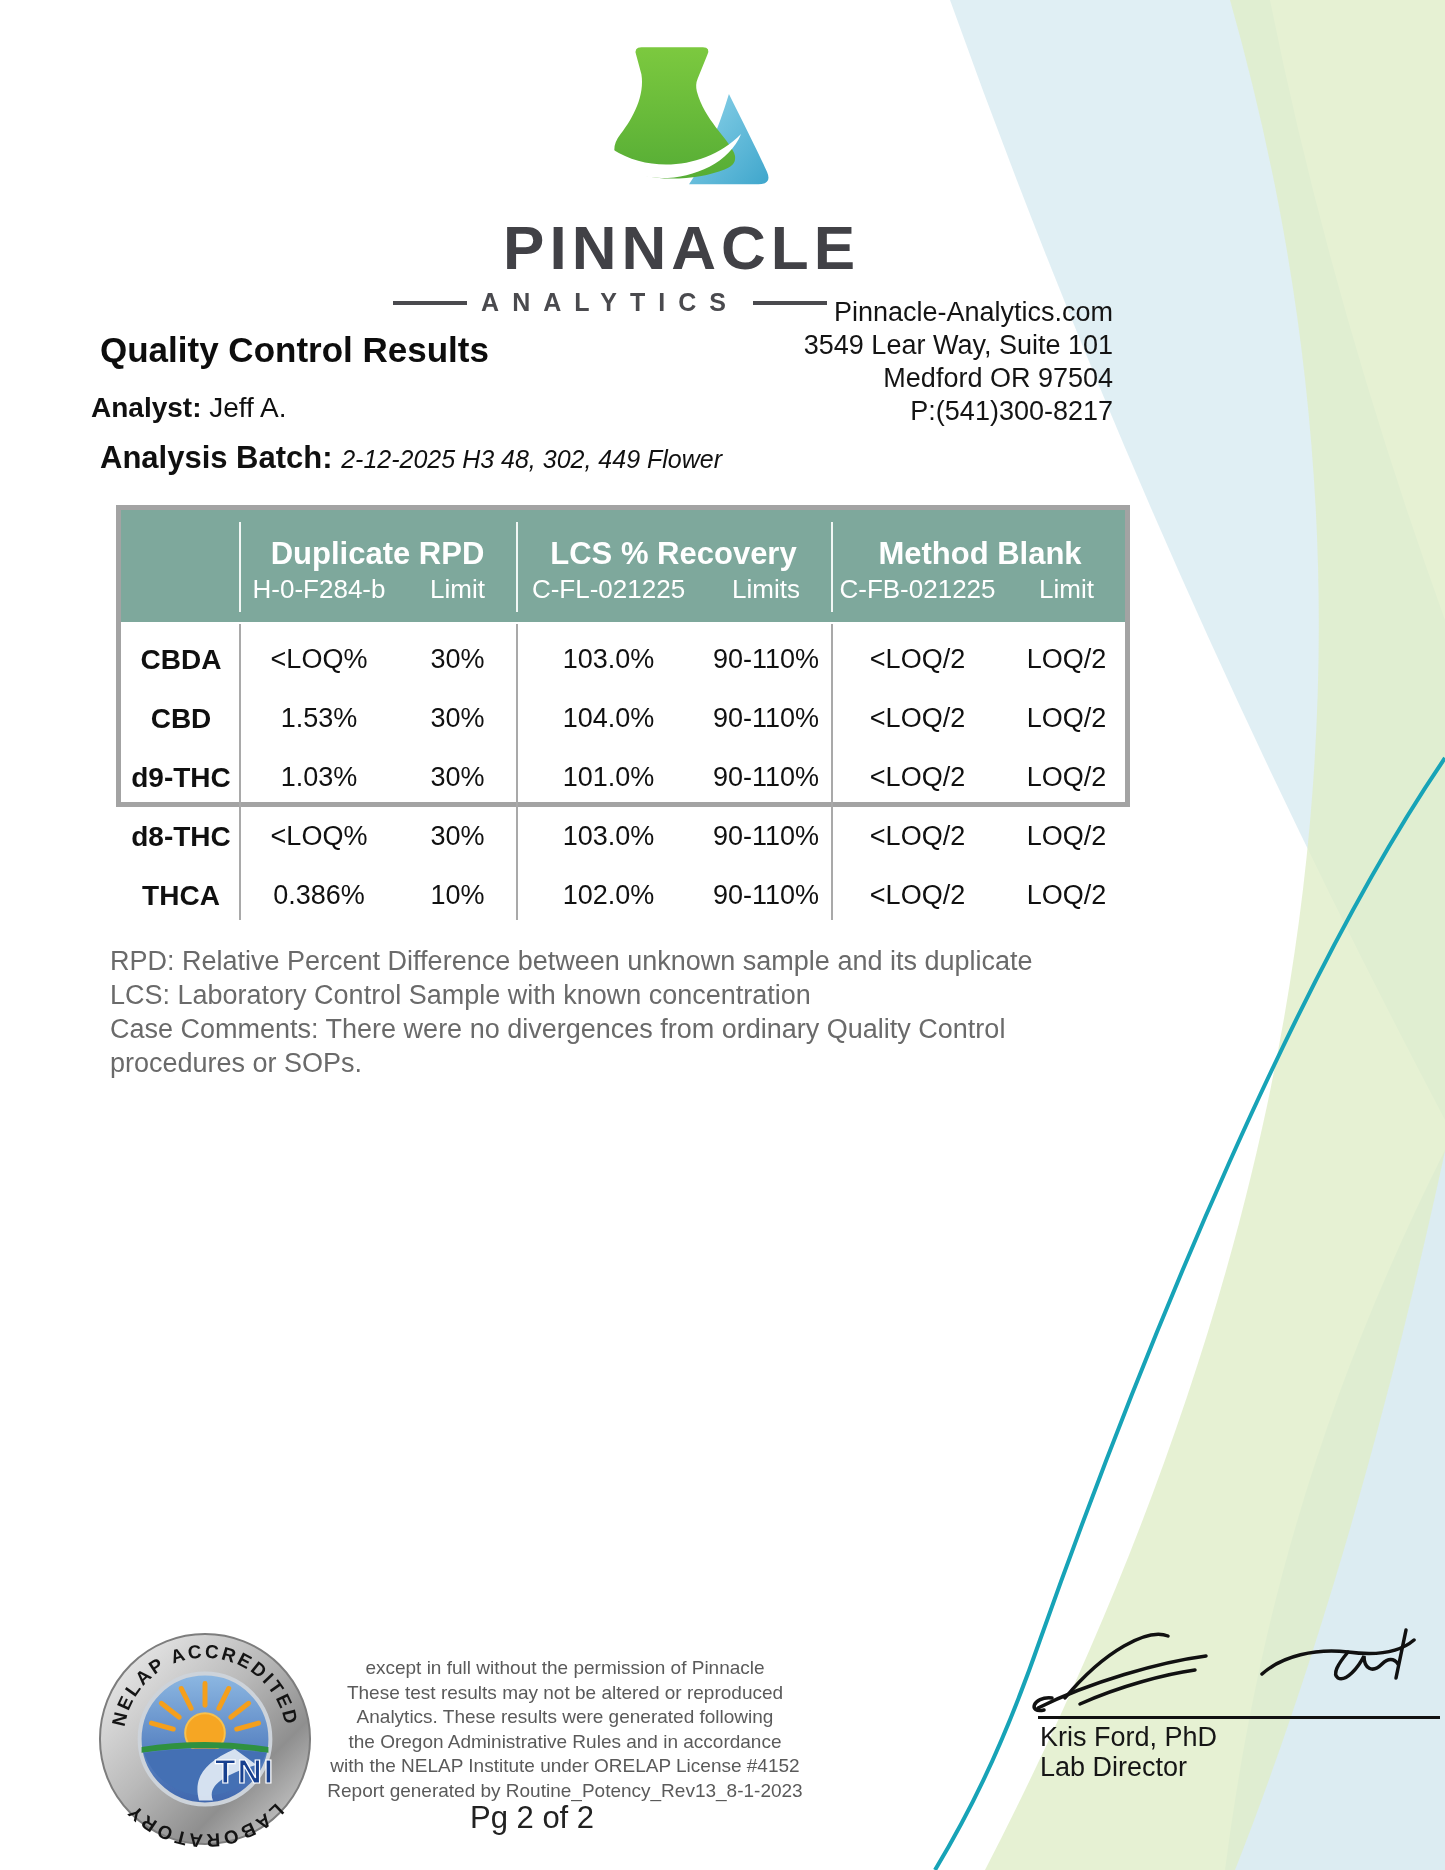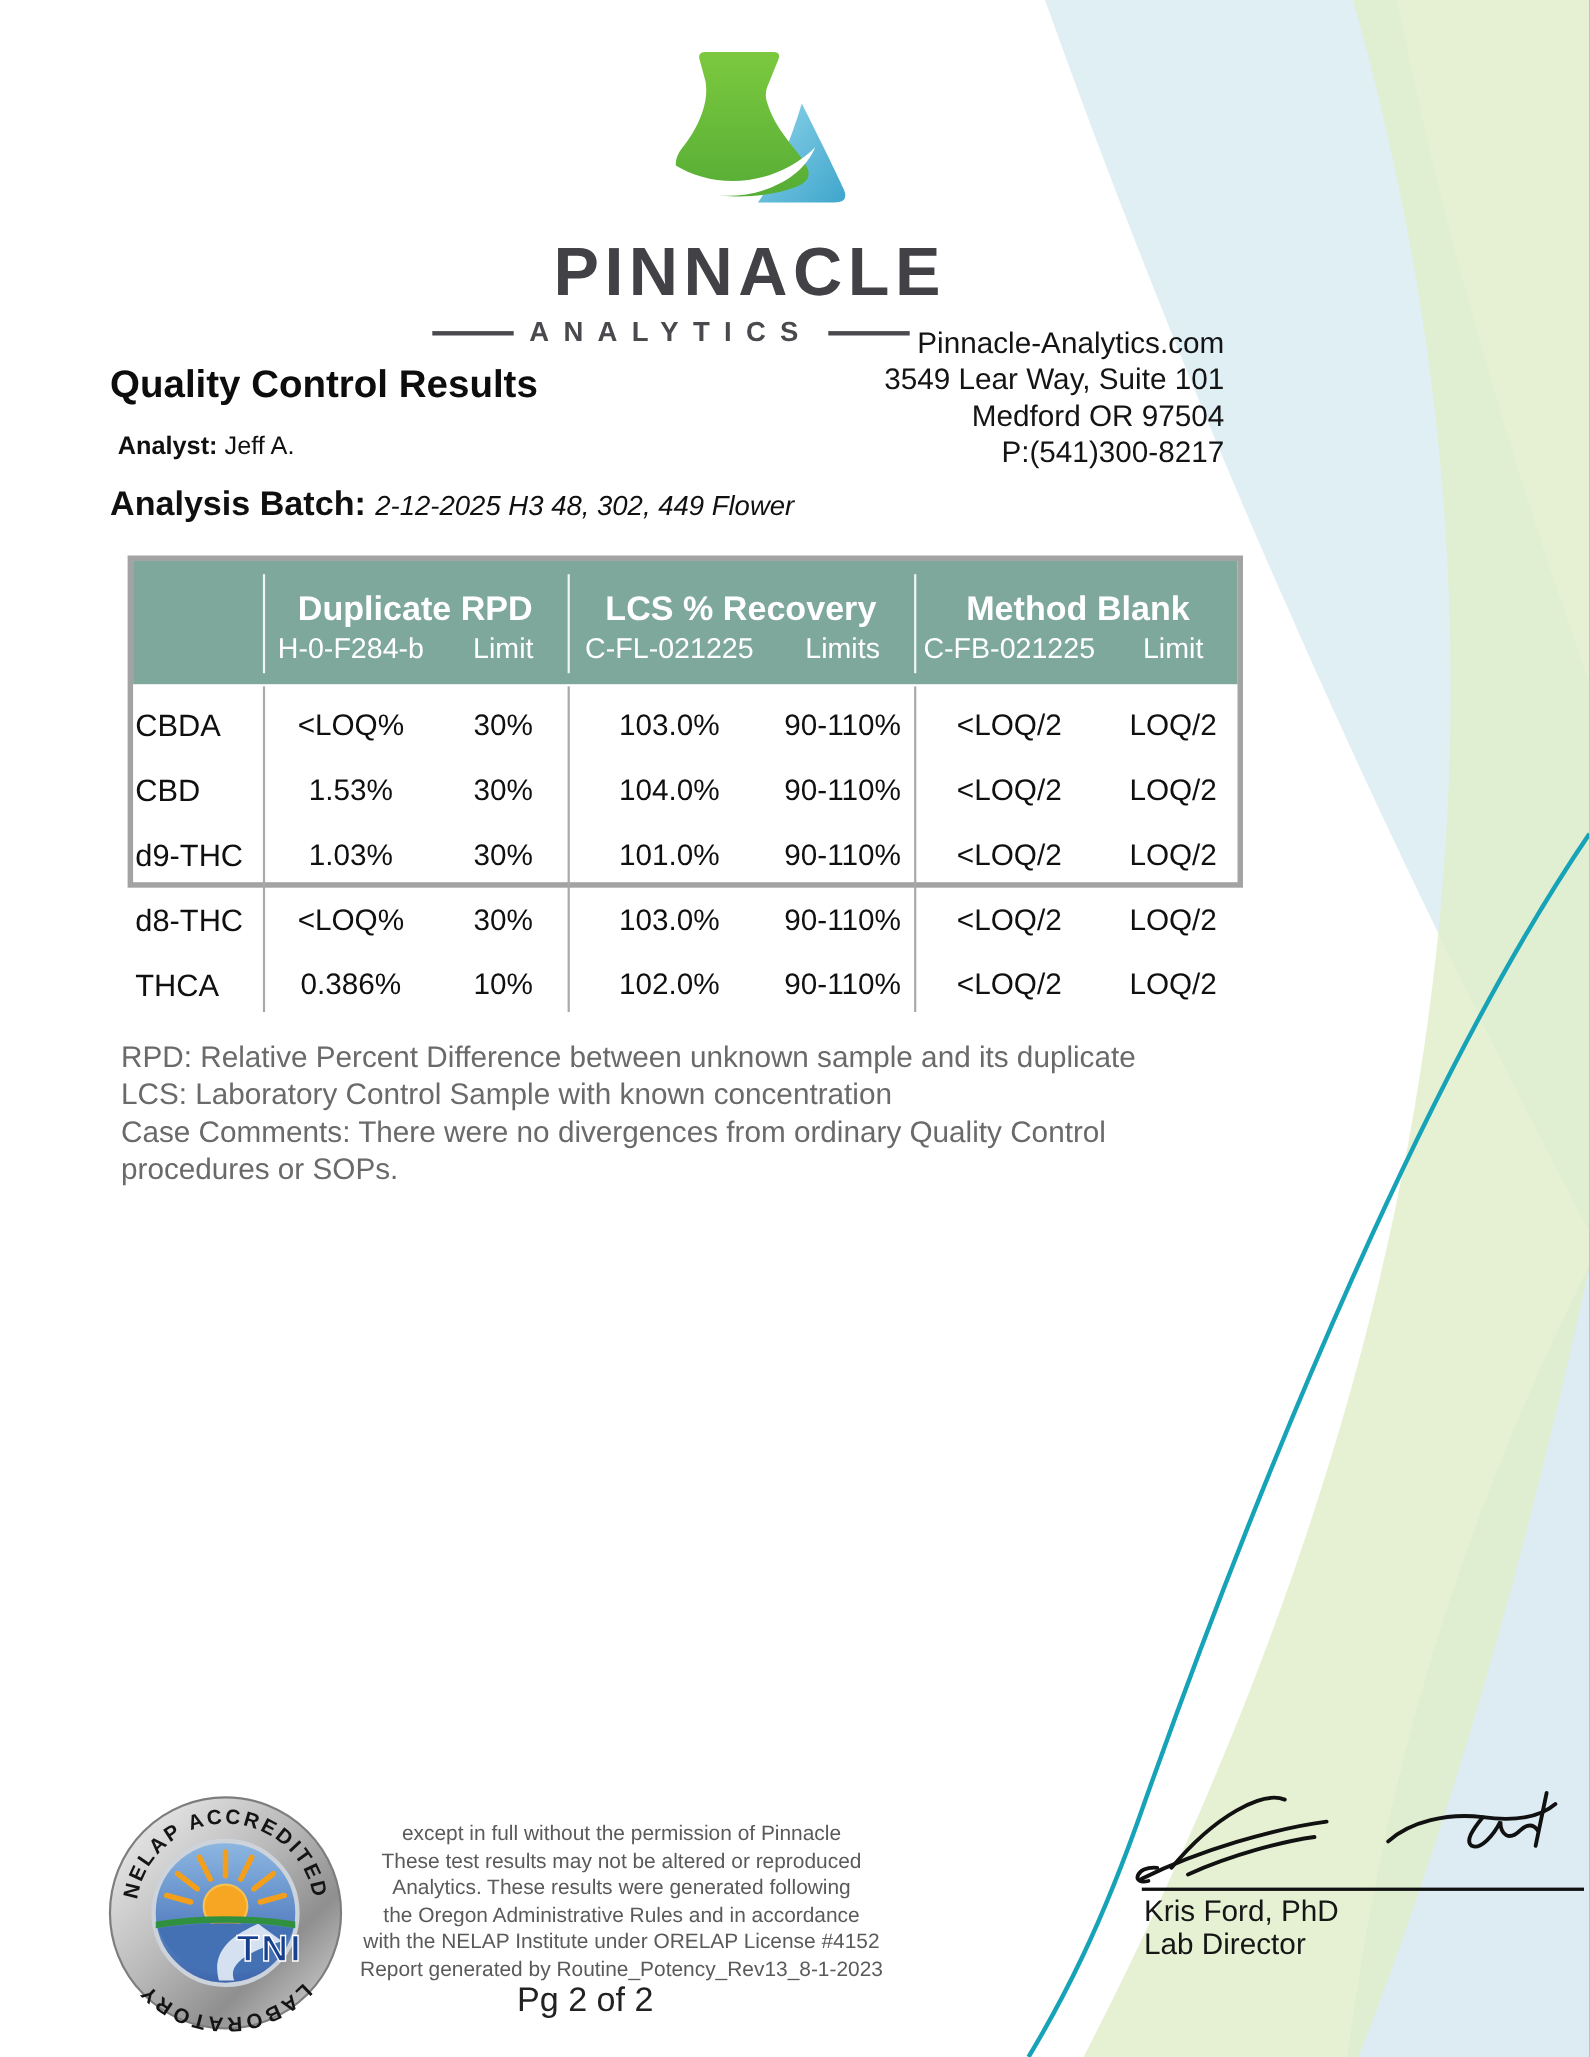--- a/index.html
+++ b/index.html
@@ -24,21 +24,21 @@
   }
   .analytics-row{
     position:absolute;left:360px;top:288px;width:500px;
     display:flex;align-items:center;justify-content:center;gap:14px;
   }
   .analytics-line{width:74px;height:4px;background:#4a4a4e;}
   .analytics-word{font-size:25px;font-weight:700;letter-spacing:13px;color:#4a4a4e;white-space:nowrap;}
 
   
   .doc-title{position:absolute;left:100px;top:330px;font-size:35px;font-weight:700;color:#0d0d0d;}
-  .analyst-line{position:absolute;left:107px;top:392px;font-size:23px;}
+  .analyst-line{position:absolute;left:91px;top:392px;font-size:28px;}
   .batch-line{position:absolute;left:100px;top:440px;font-size:31px;white-space:nowrap;}
   .lbl{font-weight:700;}
   .analyst-val{font-weight:400;}
   .batch-val{font-weight:400;font-style:italic;font-size:25px;}
   .contact{position:absolute;right:332px;top:296px;text-align:right;font-size:27px;line-height:33px;color:#141414;}
 
   
   .qc-table{
     position:absolute;left:116px;top:505px;width:1014px;height:302px;
     border:5px solid #a3a3a3;box-sizing:border-box;
@@ -49,21 +49,21 @@
     background:#7EA89C;color:#ffffff;
   }
   .qc-grid{display:grid;grid-template-columns:118px 160px 117px 185px 130px 173px 125px;}
   .qc-header .row1{height:62px;align-items:end;}
   .qc-header .row2{height:46px;align-items:start;}
   .g-title{grid-column:span 2;text-align:center;font-size:31px;font-weight:700;padding-top:16px;}
   .g-sub{text-align:center;font-size:26px;font-weight:400;padding-top:2px;}
   .spacer-cell{}
   .qc-body{position:absolute;left:0;top:112px;width:100%;padding-top:8px;}
   .qc-row{height:59px;align-items:center;}
-  .cell-analyte{font-size:28px;font-weight:400;padding-left:2px;align-self:center;}
+  .cell-analyte{font-size:28px;font-weight:700;padding-left:2px;align-self:center;text-align:center;}
   .cell-val{font-size:27px;text-align:center;align-self:center;}
   .vline{position:absolute;width:2px;}
   .vline.h{background:rgba(255,255,255,0.9);top:12px;height:90px;}
   .vline.b{background:#a9a9a9;top:114px;height:296px;}
   .vl1{left:118px;} .vl2{left:395px;} .vl3{left:710px;}
 
   
   .notes{position:absolute;left:110px;top:944px;width:975px;font-size:27px;line-height:34px;color:#6a6a6a;}
 
   

